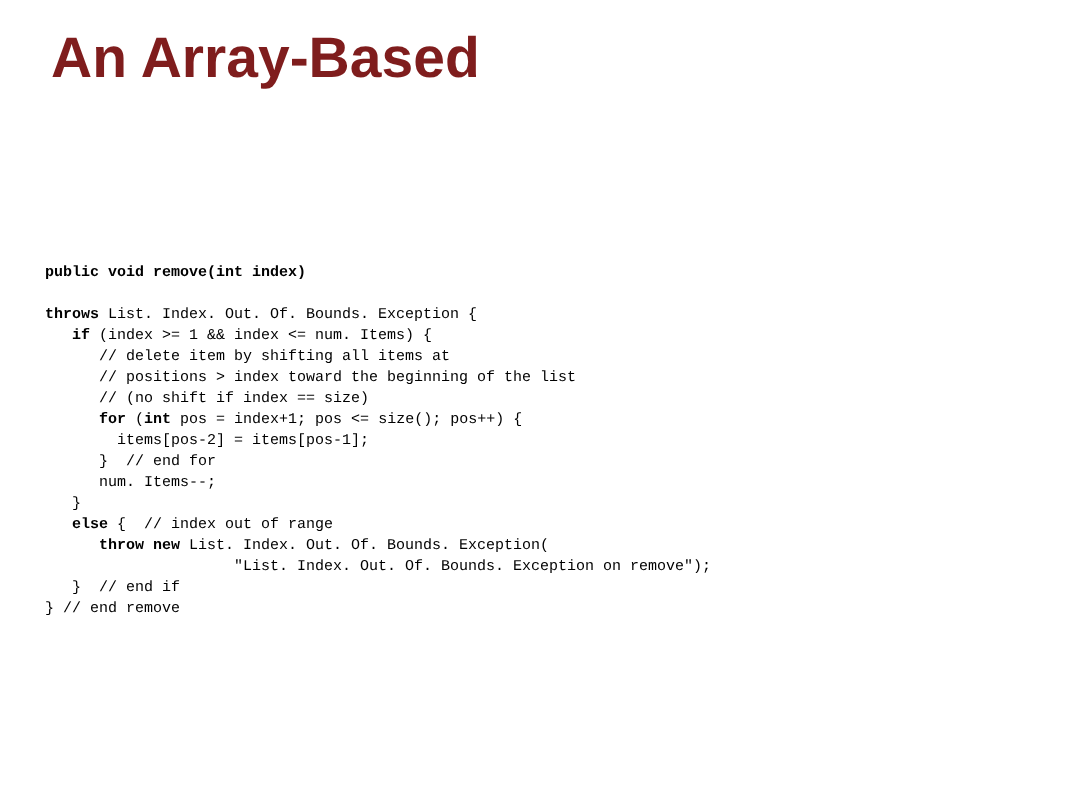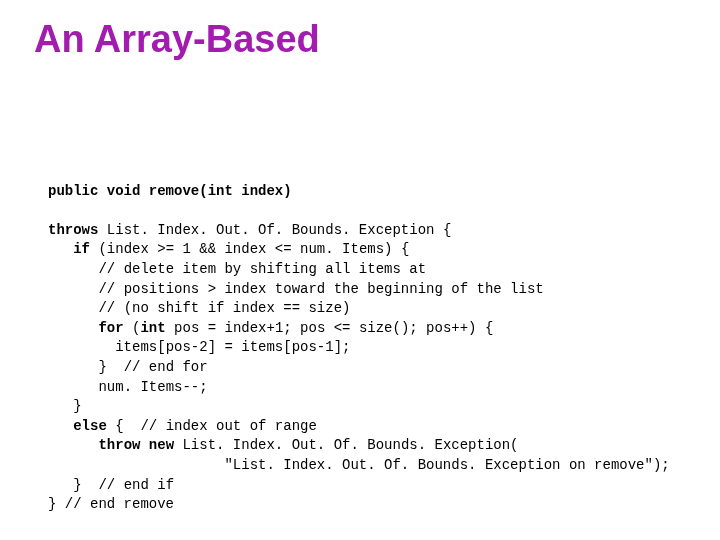--- a/index.html
+++ b/index.html
@@ -17,31 +17,31 @@
     position: relative;
     box-sizing: border-box;
   }
   .title {
     position: absolute;
     top: 18px;
     left: 34px;
     right: 20px;
     font-size: 38px;
     font-weight: bold;
-    color: #a21caf;
+    color: #7f1d1d;
     line-height: 1.15;
     font-family: Arial, Helvetica, sans-serif;
   }
   .code-area {
     position: absolute;
     top: 162px;
-    left: 48px;
+    left: 30px;
     right: 30px;
     font-family: "Courier New", Courier, monospace;
-    font-size: 14px;
+    font-size: 10px;
     line-height: 1.4;
     color: #000000;
     white-space: pre;
   }
   .kw { font-weight: bold; }
 </style>
 </head>
 <body>
 
 <div class="slide">

